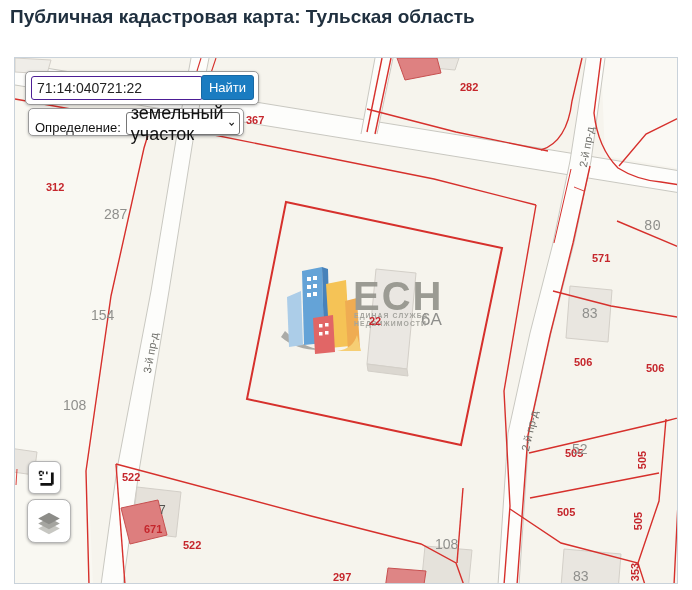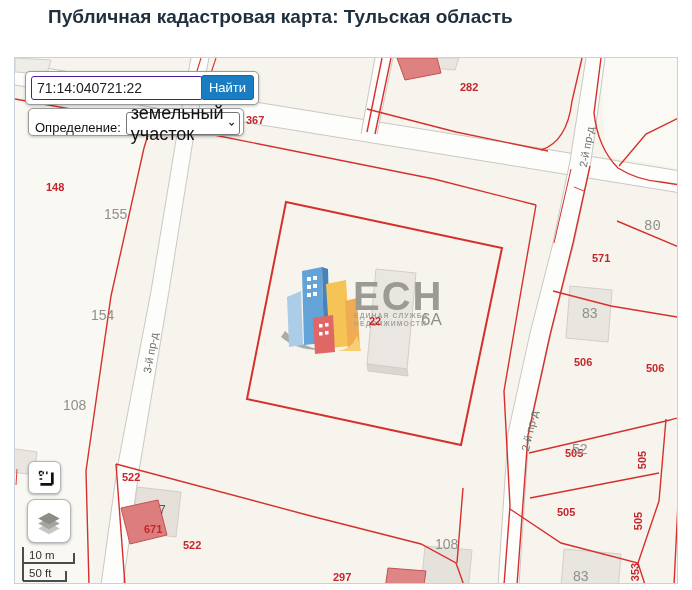--- a/index.html
+++ b/index.html
@@ -1,17 +1,17 @@
 <!DOCTYPE html>
 <html><head>
 <meta charset="utf-8">
 <style>
   html,body{margin:0;padding:0;background:#fff;width:692px;height:590px;overflow:hidden;
     font-family:"Liberation Sans","DejaVu Sans",sans-serif;}
-  #page-title{position:absolute;left:10px;top:6px;font-size:19px;font-weight:bold;color:#20303f;margin-left:38px;}
+  #page-title{position:absolute;left:10px;top:6px;font-size:19px;font-weight:bold;color:#20303f;}
   #map{position:absolute;left:14px;top:57px;width:664px;height:527px;border:1px solid #c9d2da;
     box-sizing:border-box;background:#f6f4ed;overflow:hidden;}
   #map svg.base{position:absolute;left:0;top:0;}
   .lbl{position:absolute;white-space:nowrap;line-height:1;}
   .lbl.red{color:#c5262c;font-size:11px;font-weight:bold;}
   .lbl.gray{color:#8f8f8c;font-size:14px;}
   .lbl.road{color:#6f6f6a;font-size:11px;}
   .ctl{position:absolute;background:#fff;border:1px solid #9a9a9a;border-radius:5px;
     box-shadow:0 1px 3px rgba(0,0,0,.25);}
   #searchbox{left:10px;top:13px;width:232px;height:32px;}
@@ -129,36 +129,36 @@
       </g>
       <path d="M336,350 Q352,348 356,334 L360,350 Z" fill="#f6cd6e"></path>
       <text id="wm-abbr" x="352" y="309" font-size="40" font-weight="bold" fill="#97978f" letter-spacing="2">ЕСН</text>
       <text id="wm-l1" x="353" y="317" font-size="6.8" font-weight="bold" fill="#a0a09a" letter-spacing="1.1">ЕДИНАЯ СЛУЖБА</text>
       <text id="wm-l2" x="353" y="325" font-size="6.8" font-weight="bold" fill="#a0a09a" letter-spacing="1.1">НЕДВИЖИМОСТИ</text>
     </g>
   </svg>
 
   <div id="label-layer">
       <div class="lbl red" style="left: 231px; top: 57px;">367</div>
-      <div class="lbl red" style="left: 31px; top: 124px;">148</div>
+      <div class="lbl red" style="left: 31px; top: 124px;">312</div>
       <div class="lbl red" style="left: 445px; top: 24px;">282</div>
       <div class="lbl red" style="left: 577px; top: 195px;">571</div>
       <div class="lbl red" style="left: 559px; top: 299px;">506</div>
       <div class="lbl red" style="left: 631px; top: 305px;">506</div>
       <div class="lbl red" style="left: 550px; top: 390px;">505</div>
       <div class="lbl red" style="left: 542px; top: 449px;">505</div>
       <div class="lbl red" style="left: 627px; top: 402px; transform: translate(-50%, -50%) rotate(-90deg);">505</div>
       <div class="lbl red" style="left: 623px; top: 463px; transform: translate(-50%, -50%) rotate(-90deg);">505</div>
       <div class="lbl red" style="left: 620px; top: 514px; transform: translate(-50%, -50%) rotate(-90deg);">353</div>
       <div class="lbl red" style="left: 107px; top: 414px;">522</div>
       <div class="lbl red" style="left: 168px; top: 482px;">522</div>
       <div class="lbl red" style="left: 129px; top: 466px;">671</div>
       <div class="lbl red" style="left: 318px; top: 514px;">297</div>
       <div class="lbl red" style="left: 354px; top: 258px;">22</div>
-      <div class="lbl gray" style="left: 89px; top: 149px;">155</div>
+      <div class="lbl gray" style="left: 89px; top: 149px;">287</div>
       <div class="lbl gray" style="left: 76px; top: 250px;">154</div>
       <div class="lbl gray" style="left: 48px; top: 340px;">108</div>
       <div class="lbl gray" style="left: 629px; top: 161px; font-family: Liberation Mono, monospace;">80</div>
       <div class="lbl gray" style="left: 567px; top: 248px;">83</div>
       <div class="lbl gray" style="left: 558px; top: 511px;">83</div>
       <div class="lbl gray" style="left: 557px; top: 384px;">52</div>
       <div class="lbl gray" style="left: 420px; top: 479px;">108</div>
       <div class="lbl gray" style="font-size: 17px; left: 374px; top: 253px; margin-left: 32px;">6А</div>
       <div class="lbl gray" style="font-size: 12px; color: rgb(82, 82, 79); left: 144px; top: 446px;">7</div>
       <div class="lbl road" style="left: 136px; top: 295px; transform: translate(-50%, -50%) rotate(-80deg);">3-й пр-д</div>
@@ -189,20 +189,13 @@
   </div>
 
   <div id="layers-btn" class="mapbtn">
     <svg width="30" height="30" viewBox="0 0 36 36">
       <path d="M18 20 L31 27 L18 34 L5 27 Z" fill="#c7c7c2"></path>
       <path d="M18 14 L31 21 L18 28 L5 21 Z" fill="#a5a5a0"></path>
       <path d="M18 8 L31 15 L18 22 L5 15 Z" fill="#8c8c88"></path>
     </svg>
   </div>
 
-  <div id="scalebar">
-    <svg width="80" height="40" viewBox="0 0 80 40">
-      <path d="M1,2 V36 M1,18 H52 V8 M1,36 H44 V26" fill="none" stroke="#4c4c4c" stroke-width="2"></path>
-    </svg>
-    <span class="t" style="left:7px;top:4px;">10 m</span>
-    <span class="t" style="left:7px;top:22px;">50 ft</span>
-  </div>
 </div>
 
 </body></html>

